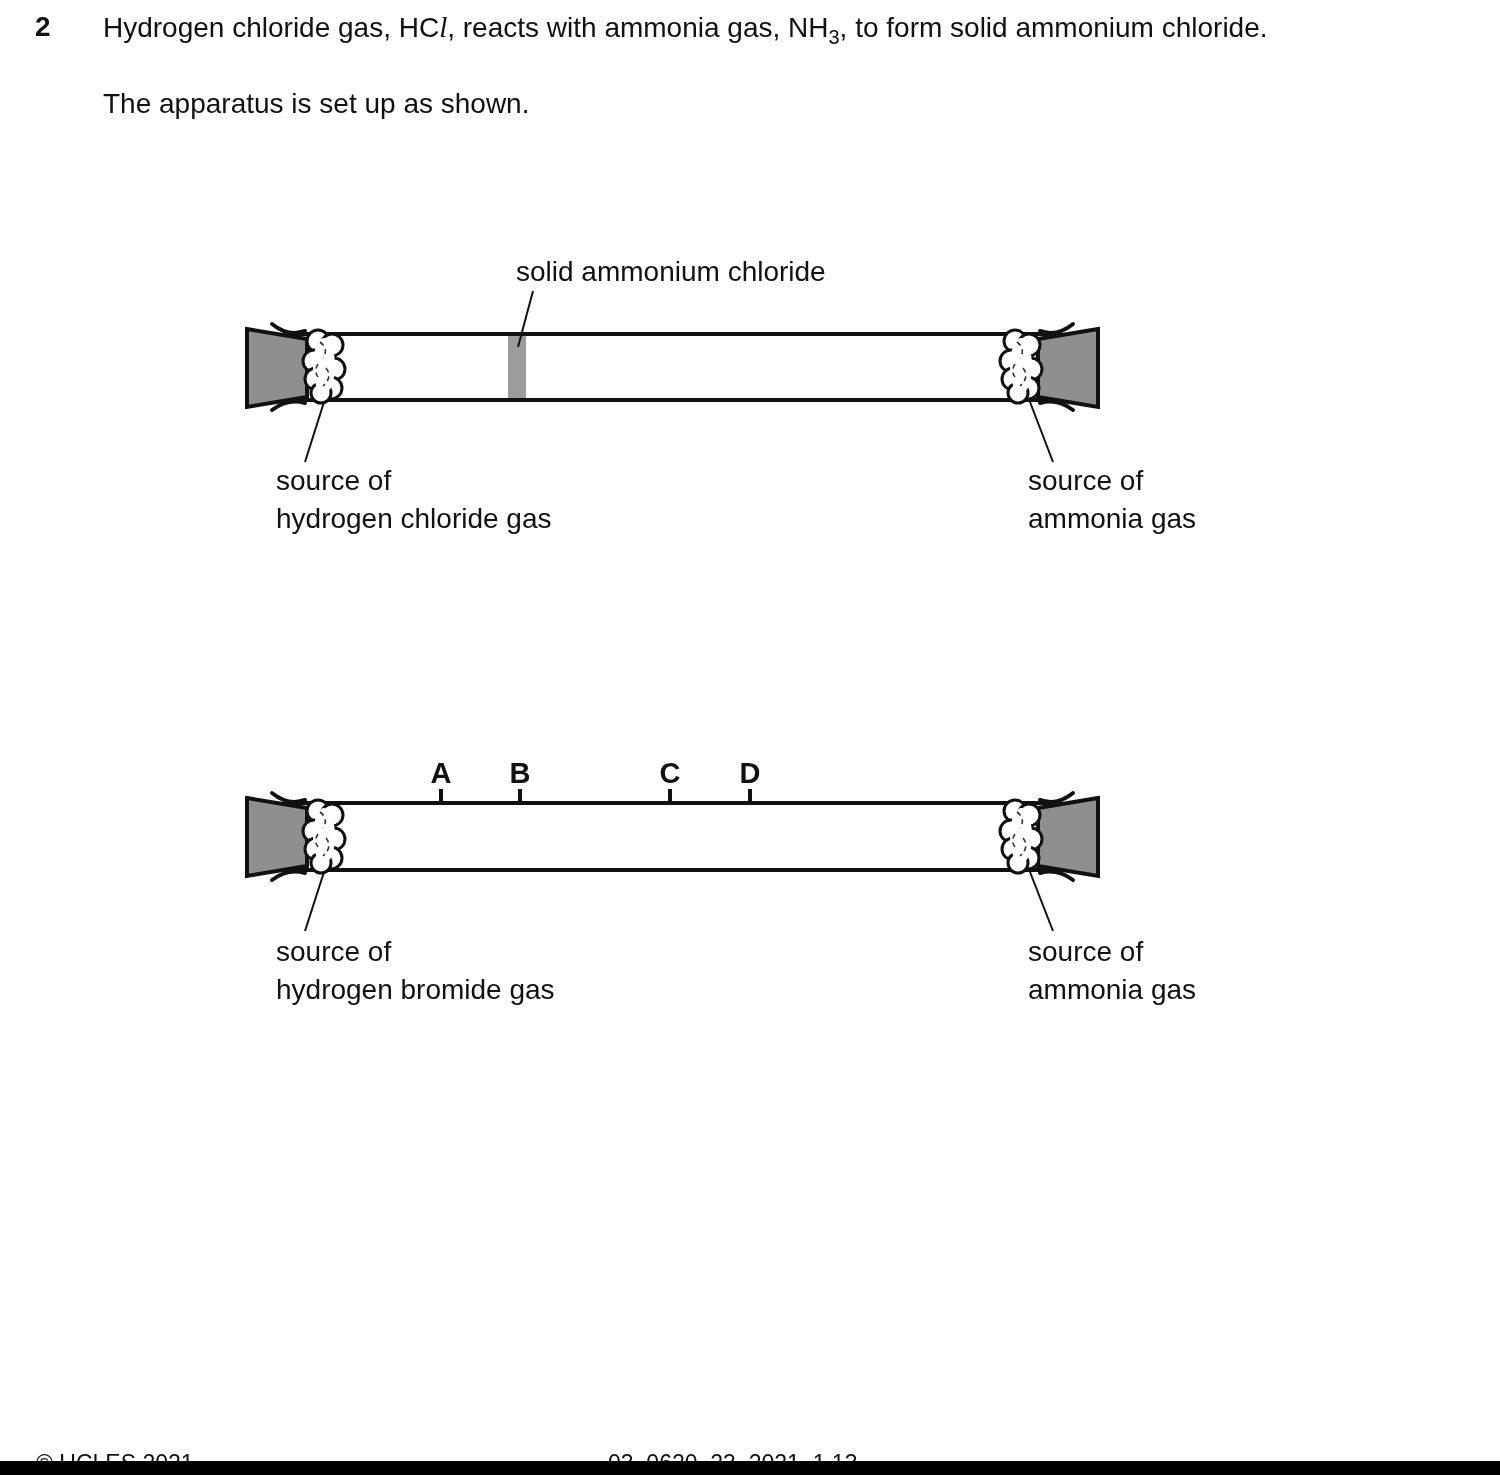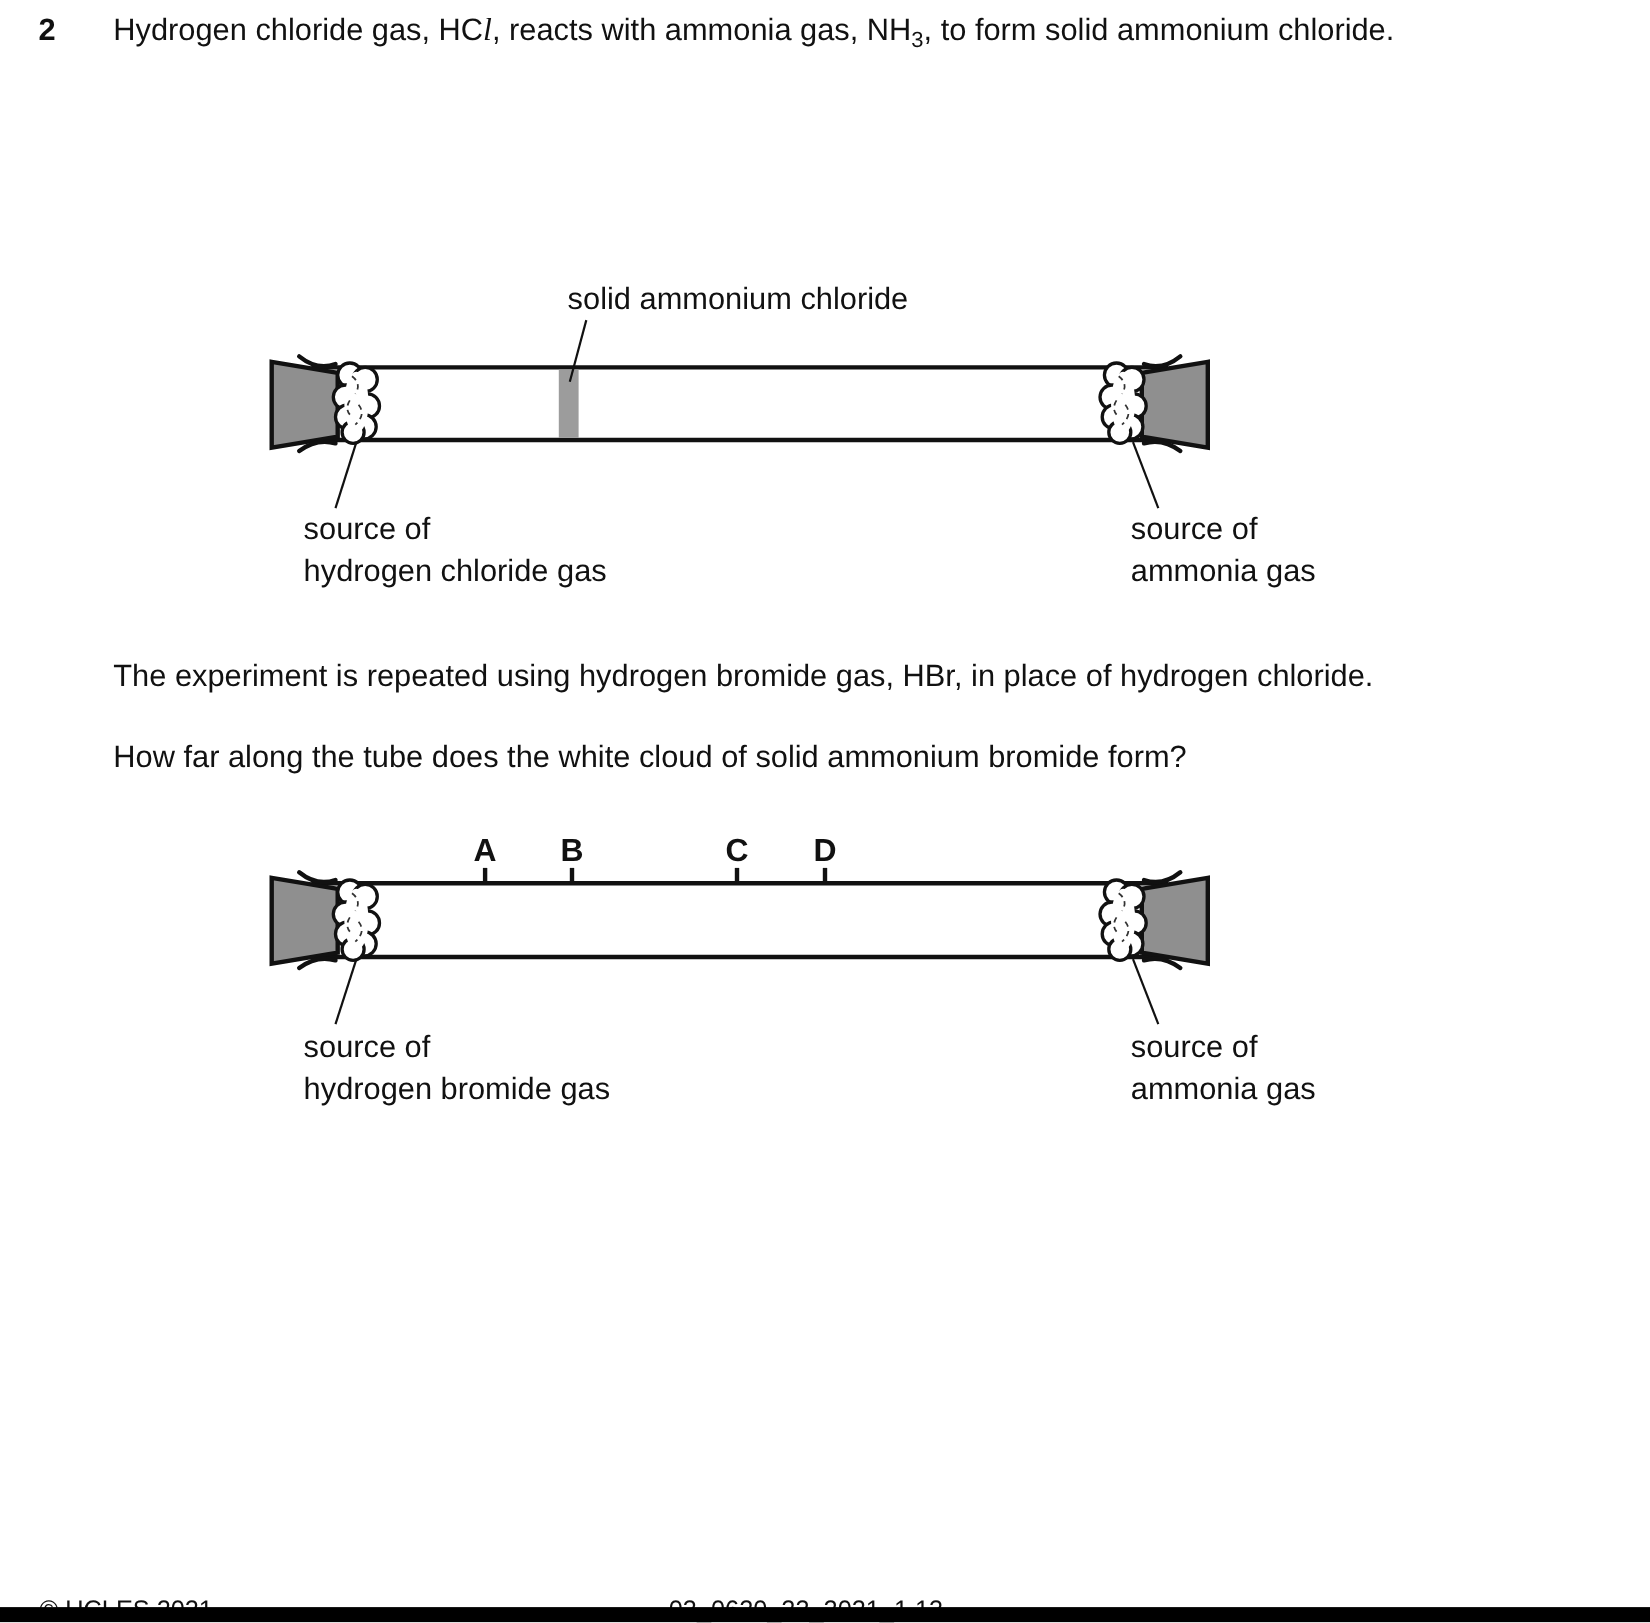--- a/index.html
+++ b/index.html
@@ -62,20 +62,21 @@
 <body>
 
 <div class="page">
 
   <div class="para qnum" style="left:35px; top:10px;">2</div>
 
   <div class="para" style="left:103px; top:10px;">
     <span>Hydrogen chloride gas, HC</span><span class="chem-l">l</span><span>, reacts with ammonia gas, NH</span><sub class="chem-sub">3</sub><span>, to form solid ammonium chloride.</span>
   </div>
 
+  <div class="para" style="left:103px; top:87px;">The apparatus is set up as shown.</div>
 
 
   <svg style="left:200px; top:250px;" width="1000" height="295" viewBox="200 250 1000 295">
     <defs>
       <g id="wool1">
         <circle cx="-6" cy="-25" r="11" fill="#ffffff" stroke="#111111" stroke-width="3"></circle>
         <circle cx="8" cy="-21" r="11" fill="#ffffff" stroke="#111111" stroke-width="3"></circle>
         <circle cx="-10" cy="-5" r="11" fill="#ffffff" stroke="#111111" stroke-width="3"></circle>
         <circle cx="10" cy="3" r="11" fill="#ffffff" stroke="#111111" stroke-width="3"></circle>
         <circle cx="-8" cy="13" r="11" fill="#ffffff" stroke="#111111" stroke-width="3"></circle>
@@ -108,23 +109,21 @@
     <line x1="324" y1="402" x2="305" y2="462" stroke="#111111" stroke-width="2"></line>
     <line x1="1030" y1="402" x2="1053" y2="462" stroke="#111111" stroke-width="2"></line>
 
     <text x="516" y="281">solid ammonium chloride</text>
     <text x="276" y="490">source of</text>
     <text x="276" y="528">hydrogen chloride gas</text>
     <text x="1028" y="490">source of</text>
     <text x="1028" y="528">ammonia gas</text>
   </svg>
 
-  <div class="para" style="left:103px; top:598px;">The experiment is repeated using hydrogen bromide gas, HBr, in place of hydrogen chloride.</div>
 
-  <div class="para" style="left:103px; top:671px;">How far along the tube does the white cloud of solid ammonium bromide form?</div>
 
   <svg style="left:200px; top:750px;" width="1000" height="270" viewBox="200 750 1000 270">
     <defs>
       <g id="wool2">
         <circle cx="-6" cy="-25" r="11" fill="#ffffff" stroke="#111111" stroke-width="3"></circle>
         <circle cx="8" cy="-21" r="11" fill="#ffffff" stroke="#111111" stroke-width="3"></circle>
         <circle cx="-10" cy="-5" r="11" fill="#ffffff" stroke="#111111" stroke-width="3"></circle>
         <circle cx="10" cy="3" r="11" fill="#ffffff" stroke="#111111" stroke-width="3"></circle>
         <circle cx="-8" cy="13" r="11" fill="#ffffff" stroke="#111111" stroke-width="3"></circle>
         <circle cx="7" cy="22" r="11" fill="#ffffff" stroke="#111111" stroke-width="3"></circle>

